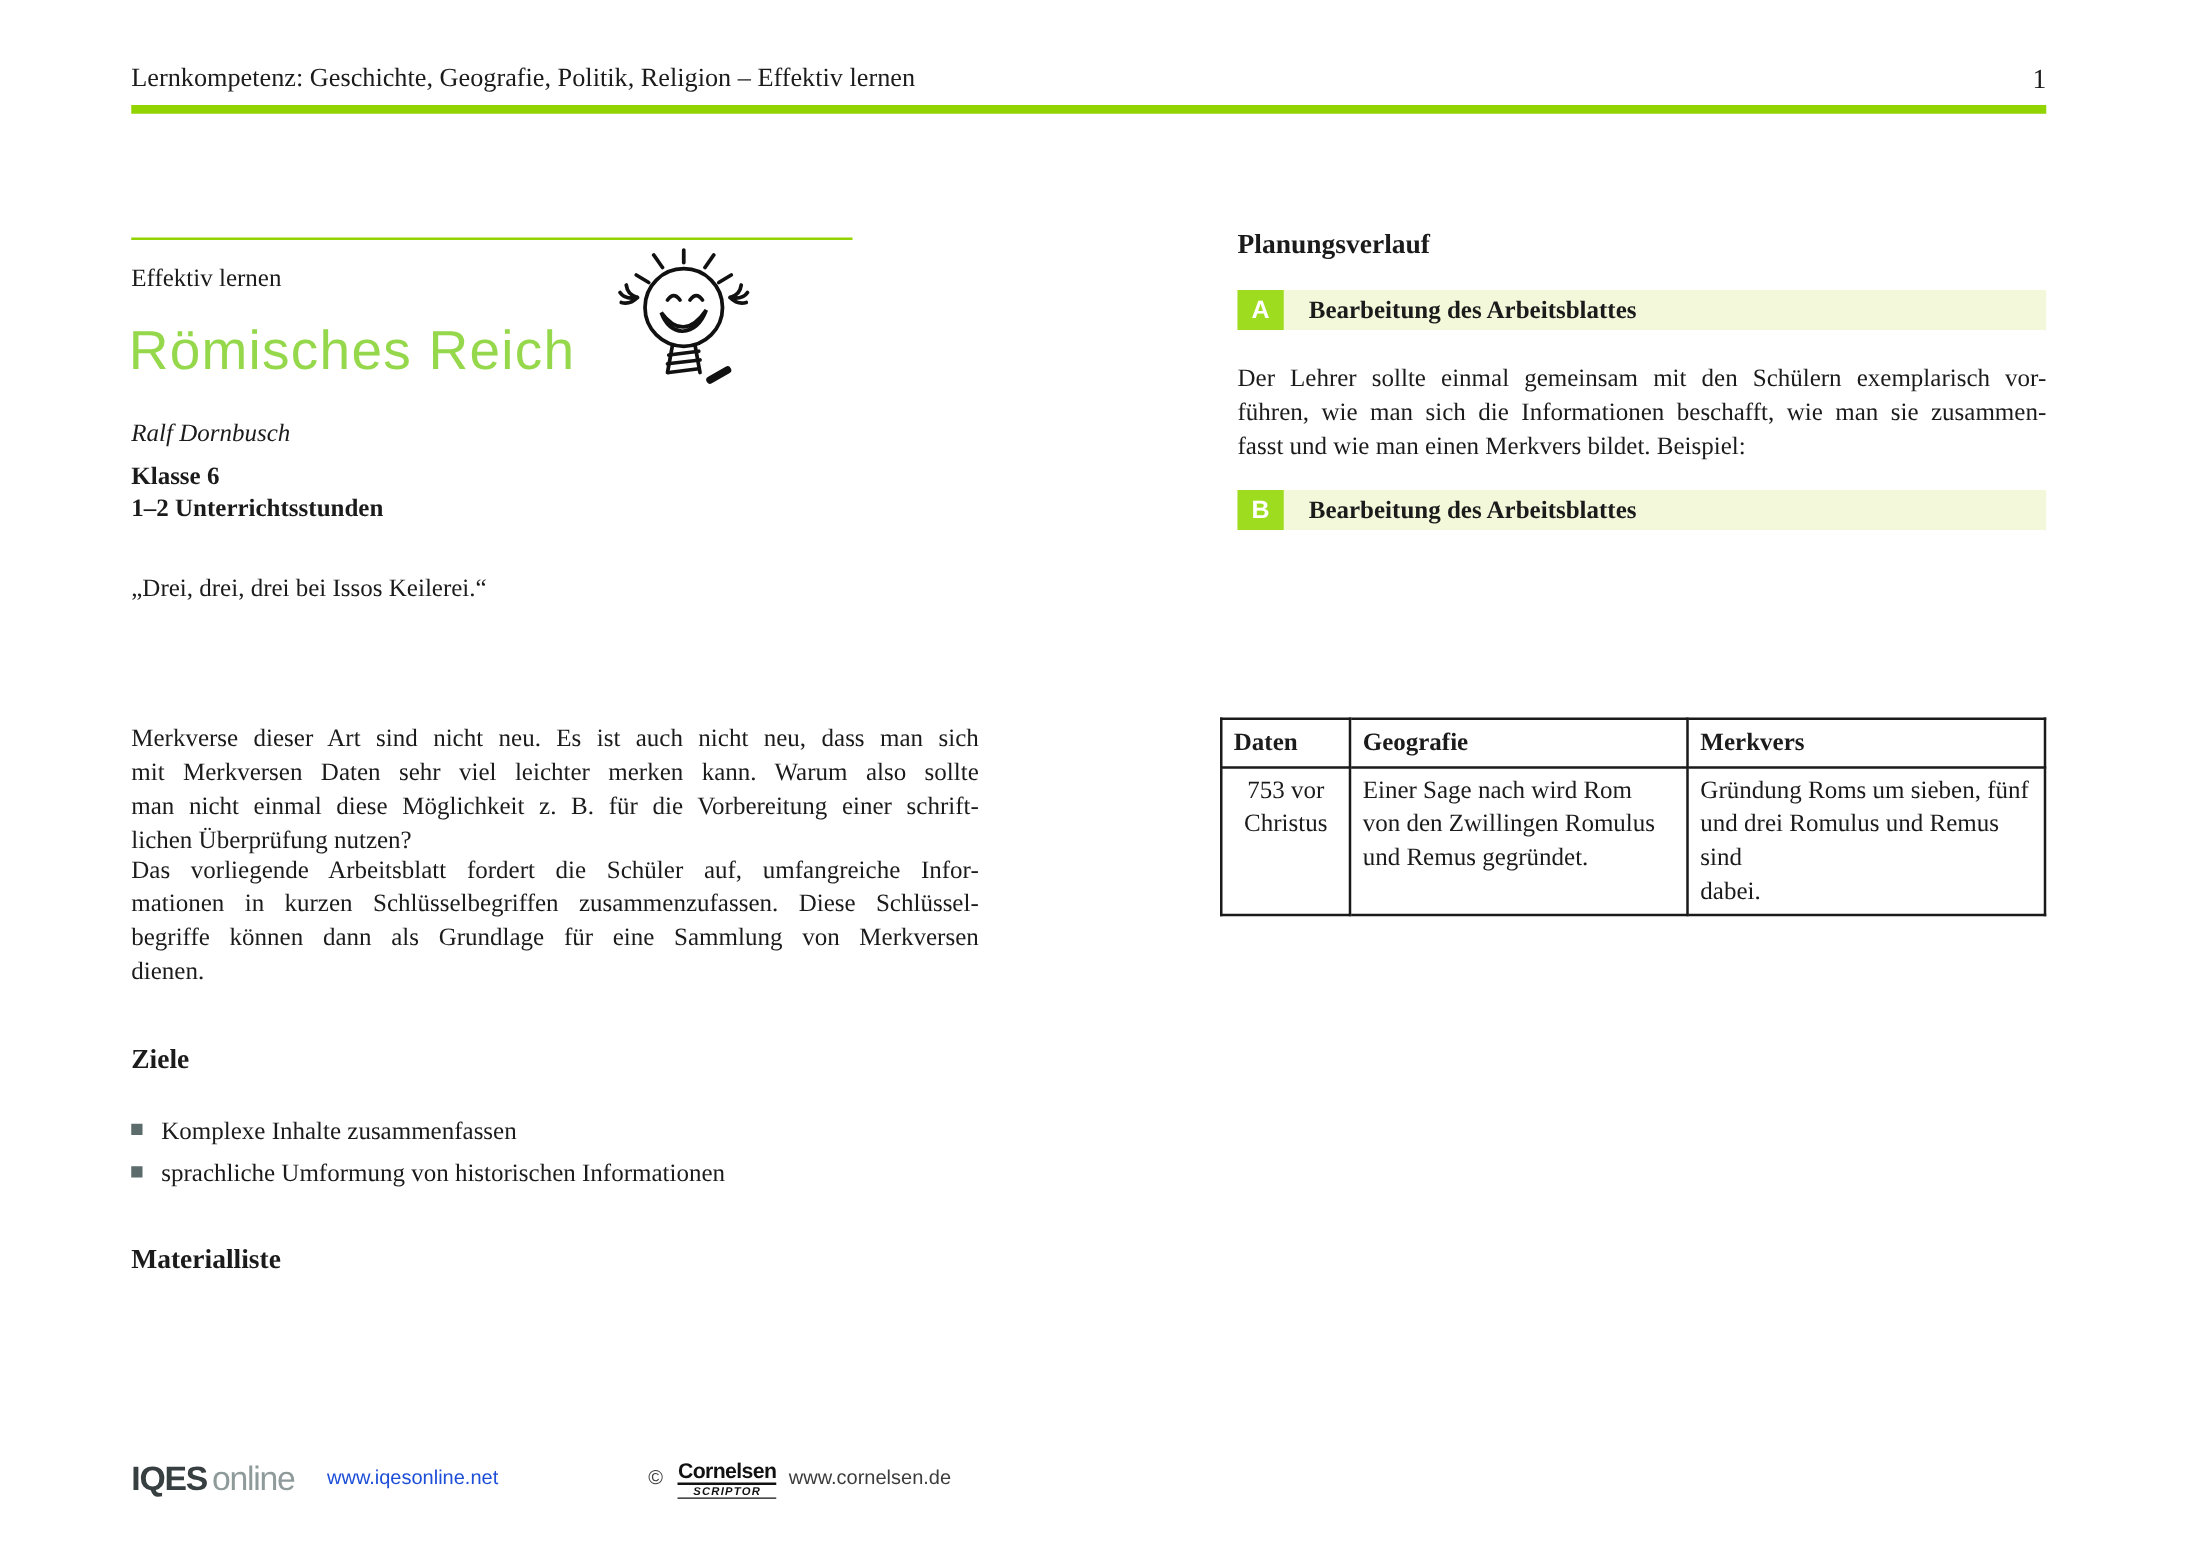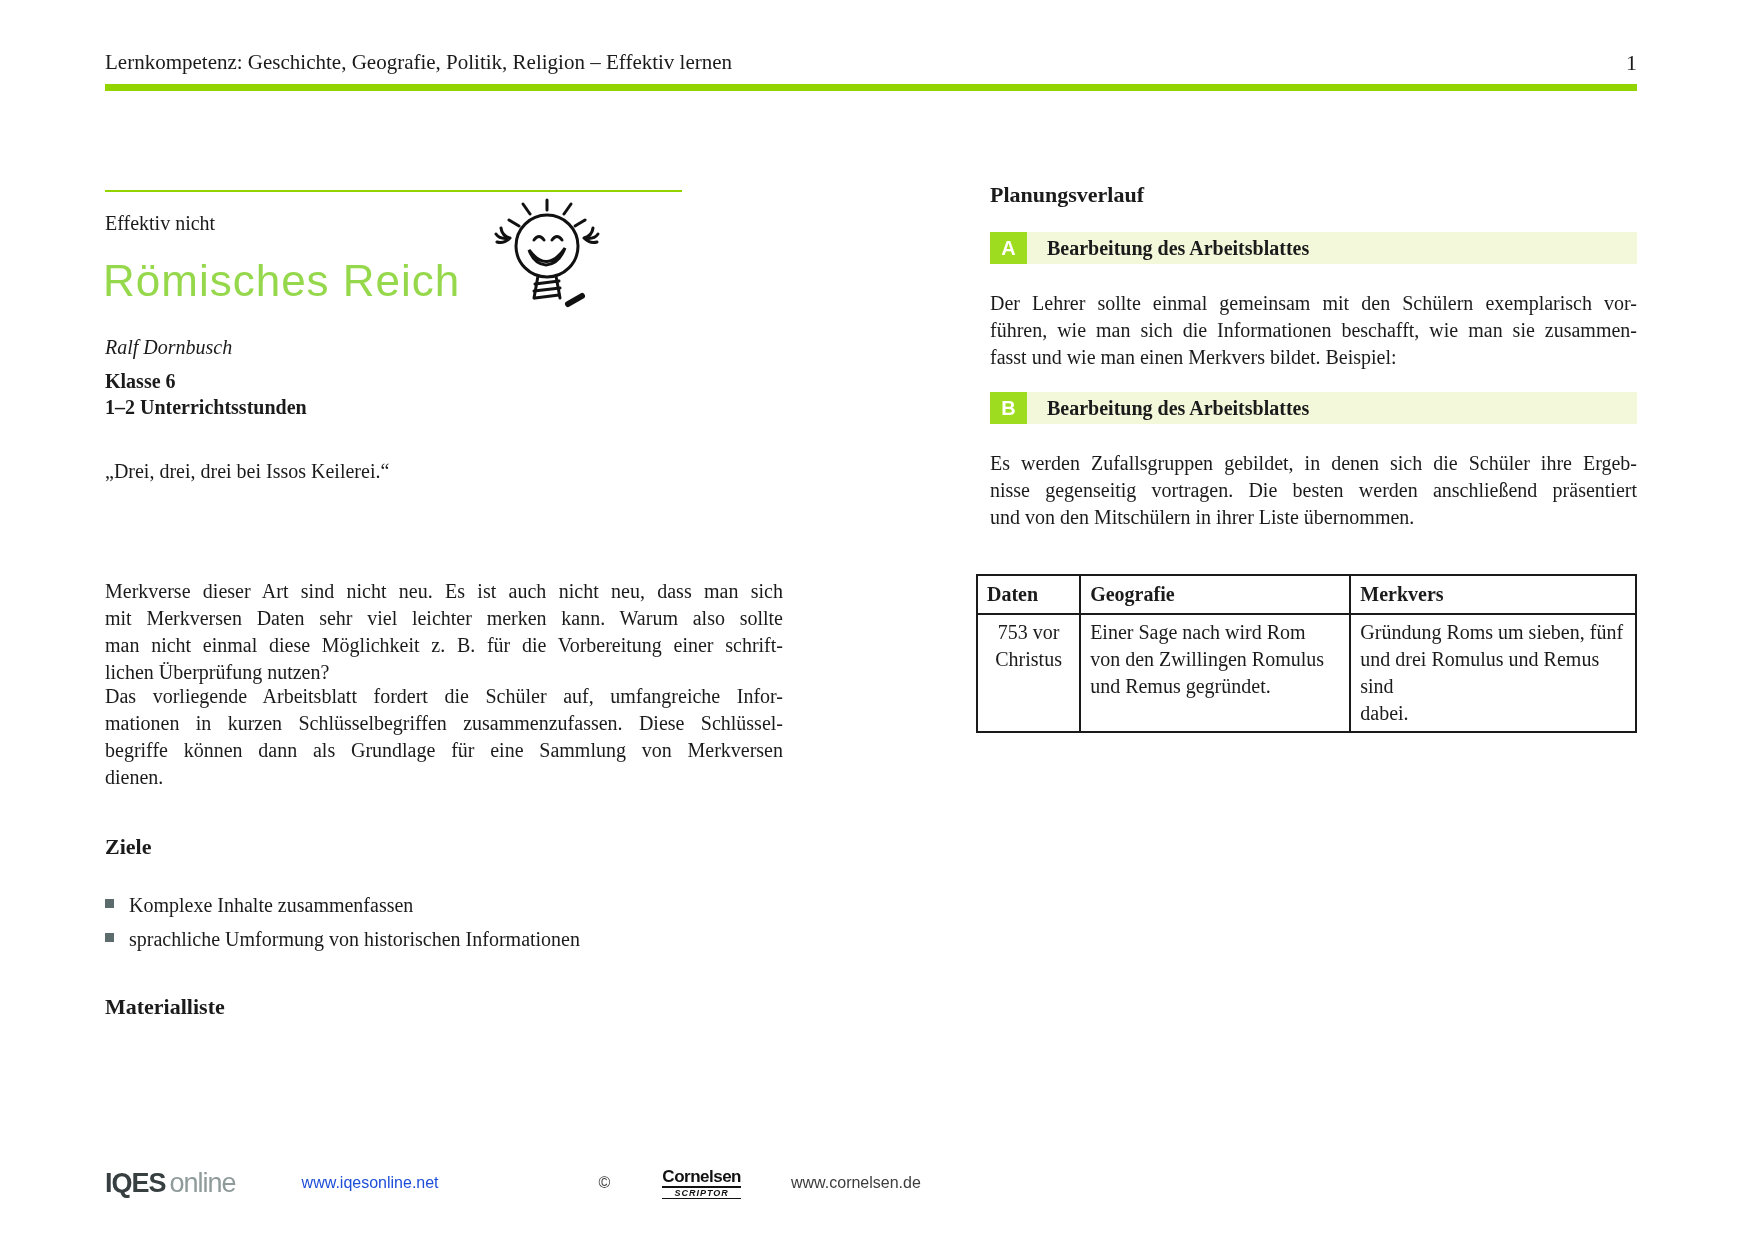--- a/index.html
+++ b/index.html
@@ -52,21 +52,21 @@
   .tbl{left:976px;top:574px;width:661px;border-collapse:collapse;font-size:20px;}
   .tbl th,.tbl td{border:2px solid #1a1a1a;vertical-align:top;padding:4px 9px;line-height:27px;}
   .tbl th{text-align:left;font-size:20px;padding-top:5px;padding-bottom:5px;}
   .col-daten{width:86px;}
   .col-ereignisse{width:278px;}
   .col-merkvers{width:297px;}
   .cell-daten{text-align:center;padding-left:4px;padding-right:4px;}
 
   
   .footer{left:105px;top:1163px;width:1532px;height:40px;font-family:"Liberation Sans",sans-serif;
-          display:flex;align-items:center;gap:40px;}
+          display:flex;align-items:center;}
   .iqes{display:flex;align-items:baseline;}
   .iqes-primary{font-size:27px;font-weight:bold;color:#373f41;letter-spacing:-1px;}
   .iqes-secondary{font-size:27px;color:#8f9a9a;margin-left:4px;letter-spacing:-1px;}
   .iqes-url{font-size:16px;color:#1d4ed8;margin-left:26px;}
   .copyright{font-size:16px;color:#3c3c3c;margin-left:120px;}
   .cornelsen{margin-left:12px;text-align:center;}
   .cornelsen-name{font-family:"Liberation Sans",sans-serif;font-size:17px;font-weight:bold;
                   color:#111;border-bottom:2px solid #111;letter-spacing:-0.5px;line-height:18px;}
   .cornelsen-sub{font-size:9px;font-style:italic;font-weight:bold;color:#111;
                  border-bottom:1.5px solid #111;letter-spacing:1px;line-height:10px;}
@@ -80,21 +80,21 @@
 </head>
 <body>
 
 <div class="page">
 
   <div class="abs doc-header">Lernkompetenz: Geschichte, Geografie, Politik, Religion – Effektiv lernen</div>
   <div class="abs page-num">1</div>
   <div class="abs header-rule"></div>
 
   <div class="abs thin-rule"></div>
-  <div class="abs kicker">Effektiv nicht</div>
+  <div class="abs kicker">Effektiv lernen</div>
   <div class="abs doc-title">Römisches Reich</div>
 
   <svg class="abs bulb" width="118" height="128" viewBox="0 0 118 128" fill="none" stroke="#111" stroke-width="3" stroke-linecap="round">
 
     <line x1="59" y1="12" x2="59" y2="2"></line>
     <line x1="42" y1="16" x2="35" y2="6"></line>
     <line x1="76" y1="16" x2="83" y2="6"></line>
     <line x1="31" y1="28" x2="21" y2="22"></line>
     <line x1="87" y1="28" x2="97" y2="22"></line>
 
@@ -154,25 +154,20 @@
   <div class="abs paraA just">
       <span class="ln">Der Lehrer sollte einmal gemeinsam mit den Schülern exemplarisch vor-</span>
       <span class="ln">führen, wie man sich die Informationen beschafft, wie man sie zusammen-</span>
       <span class="ln last">fasst und wie man einen Merkvers bildet. Beispiel:</span>
     </div>
 
   <div class="abs step-bar stepB">
     <div class="step-badge">B</div>
     <div class="step-label">Bearbeitung des Arbeitsblattes</div>
   </div>
-  <div class="abs paraB just">
-      <span class="ln">Es werden Zufallsgruppen gebildet, in denen sich die Schüler ihre Ergeb-</span>
-      <span class="ln">nisse gegenseitig vortragen. Die besten werden anschließend präsentiert</span>
-      <span class="ln last">und von den Mitschülern in ihrer Liste übernommen.</span>
-    </div>
 
   <table class="abs tbl">
     <tbody>
         <tr>
       <th class="col-daten">Daten</th>
       <th class="col-ereignisse">Geografie</th>
       <th class="col-merkvers">Merkvers</th>
     </tr>
     <tr>
       <td class="cell-daten">

